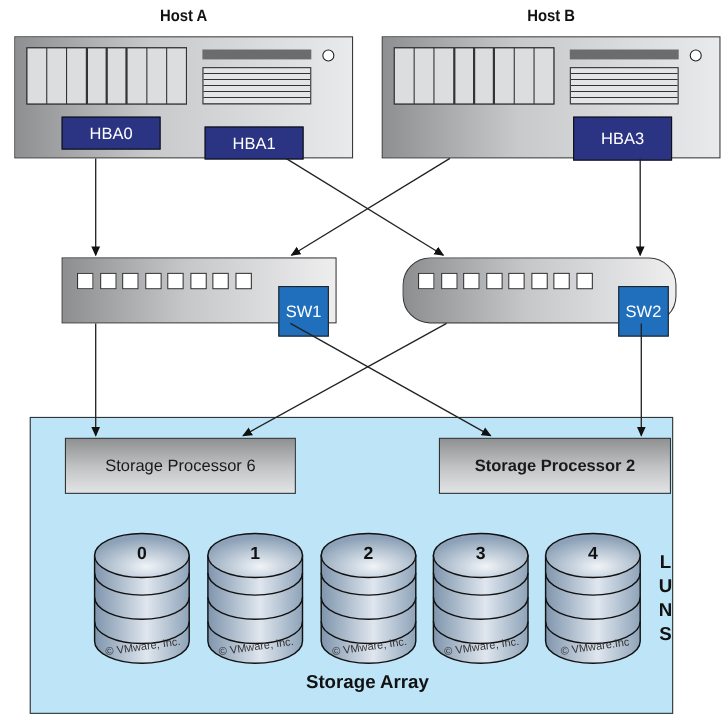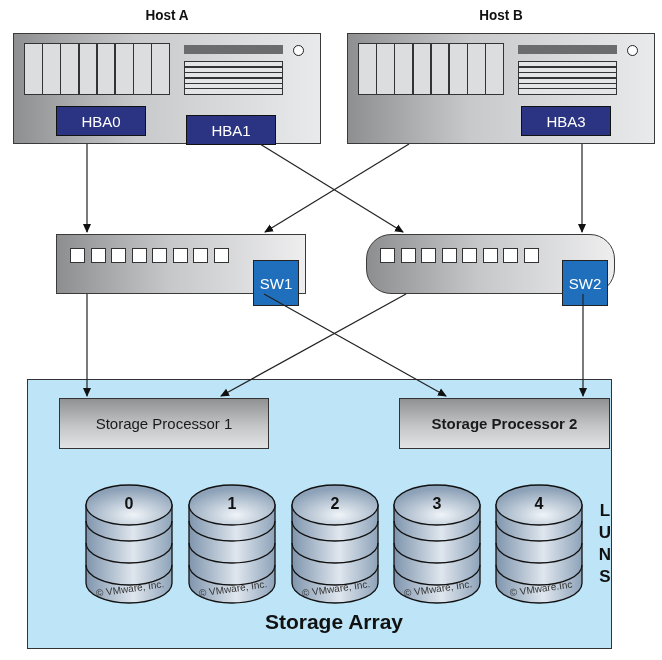--- a/index.html
+++ b/index.html
@@ -15,21 +15,21 @@
   .hba { background: #2a3482; border: 1.5px solid #111; color: #fff; font-size: 15px; display: flex; align-items: center; justify-content: center; }
   .switch { border: 1.5px solid #3a3a3a; background: linear-gradient(to right, #8d8e90 0%, #c6c7c9 45%, #eeeeef 100%); }
   .ports { display: flex; gap: 5.5px; }
   .port { width: 15px; height: 15px; background: #fff; border: 1.5px solid #333; box-sizing: border-box; }
   .swlabel { background: #1f6fbd; border: 1.5px solid #222; color: #fff; font-size: 15px; display: flex; align-items: center; justify-content: center; margin-top: 19px; }
   .array { background: #bde4f7; border: 1.5px solid #333; }
   .sp { border: 1.5px solid #333; background: linear-gradient(to bottom, #909193 0%, #c4c5c7 55%, #e2e3e4 100%); color: #1a1a1a; font-size: 15px; display: flex; align-items: center; justify-content: center; }
   .lun-num { font-weight: bold; font-size: 16px; color: #111; text-align: center; width: 30px; }
   .copyright { font-size: 10px; color: #333; width: 90px; text-align: center; transform: rotate(-8deg); white-space: nowrap; }
   .luns-label { font-weight: bold; font-size: 17px; color: #111; width: 20px; text-align: center; line-height: 22px; }
-  .array-title { font-weight: bold; font-size: 21px; color: #111; text-align: center; width: 200px; }
+  .array-title { font-weight: bold; font-size: 17px; color: #111; text-align: center; width: 200px; }
   svg.wires { position: absolute; left: 0; top: 0; }
 </style>
 </head>
 <body>
 
 <div class="abs host-title" style="left:107px; top:6px;">Host A</div>
 <div class="abs host-title" style="left:441px; top:6px;">Host B</div>
 
 <div class="abs host" style="left:13px; top:33px; width:308px; height:111px;">
   <div class="abs bays" style="left:10px; top:9px; width:146px; height:52px;">
@@ -56,21 +56,21 @@
       <div class="bay"></div>
       <div class="bay"></div>
     <div class="bay"></div>
       <div class="bay"></div>
       <div class="bay"></div>
       <div class="bay"></div>
   </div>
   <div class="abs slotbar" style="left:170px; top:11px; width:99px; height:9px;"></div>
   <div class="abs vent" style="left:170px; top:27px; width:99px; height:34px;"></div>
   <div class="abs led" style="left:279px; top:11px;"></div>
-  <div class="abs hba" style="left:173px; top:72px; width:90px; height:30px;">HBA3</div>
+  <div class="abs hba" style="left:173px; top:72px; width:90px; height:40px;">HBA3</div>
 </div>
 
 <div class="abs switch" style="left:56px; top:234px; width:250px; height:60px;">
   <div class="abs ports" style="left:13px; top:13px;">
     <div class="port"></div>
       <div class="port"></div>
       <div class="port"></div>
       <div class="port"></div>
     <div class="port"></div>
       <div class="port"></div>
@@ -89,21 +89,21 @@
     <div class="port"></div>
       <div class="port"></div>
       <div class="port"></div>
       <div class="port"></div>
   </div>
   <div class="abs swlabel" style="left:195px; top:6px; width:46px; height:46px;">SW2</div>
 </div>
 
 <div class="abs array" style="left:27px; top:379px; width:585px; height:270px;"></div>
 
-<div class="abs sp" style="left:59px; top:398px; width:210px; height:51px;">Storage Processor 1</div>
+<div class="abs sp" style="left:59px; top:398px; width:210px; height:51px;">Storage Processor 6</div>
 <div class="abs sp" style="left:399px; top:398px; width:211px; height:51px;font-weight:bold;">Storage Processor 2</div>
 
 <svg class="wires" width="662" height="660">
   <defs>
     <linearGradient id="diskSide" x1="0" x2="1" y1="0" y2="0">
       <stop offset="0" stop-color="#7f95ad"></stop>
       <stop offset="0.55" stop-color="#dfe6ee"></stop>
       <stop offset="1" stop-color="#8ea3b9"></stop>
     </linearGradient>
     <radialGradient id="diskTop" cx="0.55" cy="0.75" r="0.65">

